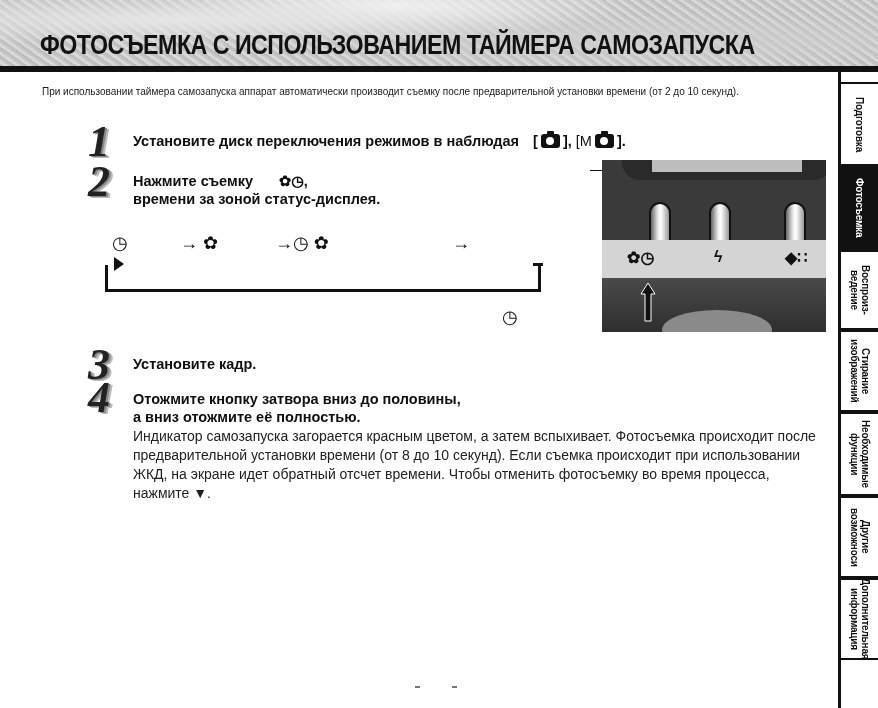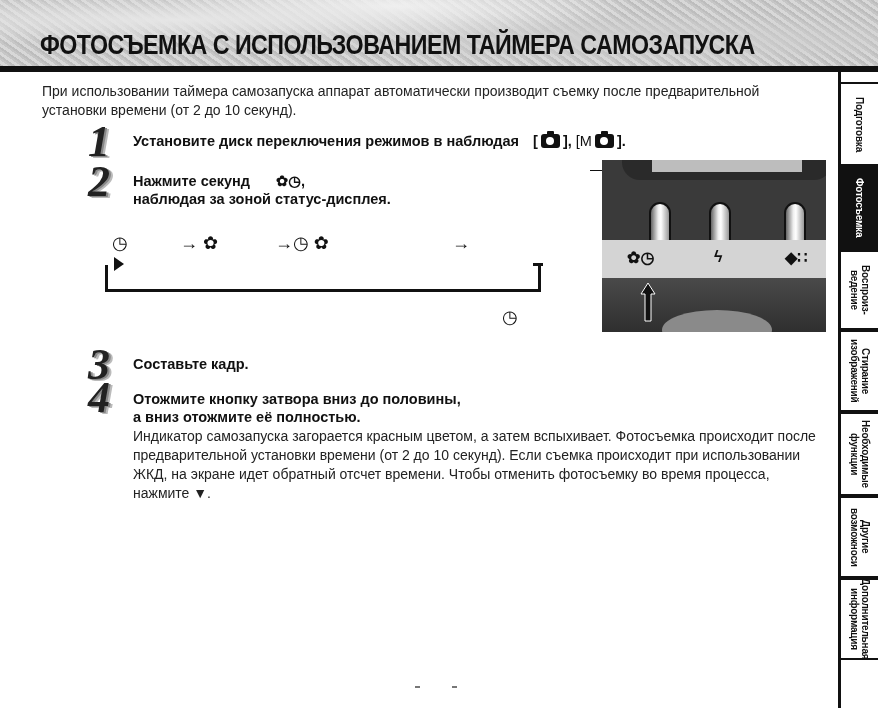--- a/index.html
+++ b/index.html
@@ -19,21 +19,21 @@
     position: absolute; left: 40px; top: 30px;
     font-family: "Liberation Sans", sans-serif; font-weight: bold;
     font-size: 27px; letter-spacing: -0.6px; color: #111;
     transform: scaleX(0.86); transform-origin: left top;
     white-space: nowrap;
   }
   .header-rule { position: absolute; left: 0; top: 66px; width: 878px; height: 6px; background: #111; }
 
   .intro {
     position: absolute; left: 42px; top: 82px; width: 770px;
-    font-size: 14px; line-height: 19px; color: #222;
+    font-size: 10px; line-height: 19px; color: #222;
   }
 
   .step-num {
     position: absolute; font-family: "Liberation Serif", serif; font-style: italic;
     font-weight: bold; font-size: 44px; line-height: 40px;
     color: #222;
     text-shadow: 2px 1px 0 #888, 4px 2px 0 #bbb;
   }
   .step-title {
     position: absolute; font-weight: bold; font-size: 14.5px; line-height: 19px; color: #111;
@@ -105,24 +105,24 @@
 
 <div class="step-num" style="left:88px; top:122px;">1</div>
 <div class="step-title" style="left:133px; top:132px;">
   <span>Установите диск переключения режимов в наблюдая</span>
   <span style="margin-left:10px;">[</span><span class="cam-icon"></span><span>],</span>
   <span style="font-weight:normal;">[M</span><span class="cam-icon"></span><span>].</span>
 </div>
 
 <div class="step-num" style="left:88px; top:162px;">2</div>
 <div class="step-title" style="left:133px; top:172px;">
-  <span>Нажмите секунд</span>
+  <span>Нажмите съемку</span>
   <span style="margin-left:22px;">✿◷,</span>
 </div>
-<div class="step-title" style="left:133px; top:190px;">наблюдая за зоной статус-дисплея.</div>
+<div class="step-title" style="left:133px; top:190px;">времени за зоной статус-дисплея.</div>
 
 <div class="cycle">
   <span class="node" style="left:22px; top:8px;">◷</span>
   <span class="node" style="left:90px; top:8px;">→ ✿</span>
   <span class="node" style="left:185px; top:8px;">→◷ ✿</span>
   <span class="node" style="left:362px; top:8px;">→</span>
   <div class="loop"></div>
   <div class="loop-tick-r"></div>
   <div class="loop-arrow"></div>
   <span class="node" style="left:412px; top:82px;">◷</span>
@@ -140,26 +140,26 @@
   <span class="strip-label" style="left:112px;">ϟ</span>
   <span class="strip-label" style="left:183px;">◆∷</span>
   <div class="lower"></div>
   <div class="bump"></div>
   <svg class="up-arrow" viewBox="0 0 16 40">
     <polygon points="8,1 15,12 11,12 11,39 5,39 5,12 1,12" fill="#111" stroke="#fff" stroke-width="1"></polygon>
   </svg>
 </div>
 
 <div class="step-num" style="left:88px; top:345px;">3</div>
-<div class="step-title" style="left:133px; top:355px;">Составьте кадр.</div>
+<div class="step-title" style="left:133px; top:355px;">Установите кадр.</div>
 
 <div class="step-num" style="left:88px; top:378px;">4</div>
 <div class="step-title" style="left:133px; top:390px;">Отожмите кнопку затвора вниз до половины,</div>
 <div class="step-title" style="left:133px; top:408px;">а вниз отожмите её полностью.</div>
-<p class="step-body" style="left:133px; top:427px; width:695px;">Индикатор самозапуска загорается красным цветом, а затем вспыхивает. Фотосъемка происходит после предварительной установки времени (от 2 до 10 секунд). Если съемка происходит при использовании ЖКД, на экране идет обратный отсчет времени. Чтобы отменить фотосъемку во время процесса, нажмите ▼.</p>
+<p class="step-body" style="left:133px; top:427px; width:695px;">Индикатор самозапуска загорается красным цветом, а затем вспыхивает. Фотосъемка происходит после предварительной установки времени (от 8 до 10 секунд). Если съемка происходит при использовании ЖКД, на экране идет обратный отсчет времени. Чтобы отменить фотосъемку во время процесса, нажмите ▼.</p>
 
 <div class="sidebar-rule"></div>
 <div class="tab" style="top:82px; height:84px;">
   <span class="label">Подготовка</span>
 </div>
 <div class="tab active" style="top:166px; height:84px;">
   <span class="label">Фотосъемка</span>
 </div>
 <div class="tab" style="top:250px; height:80px;">
   <span class="label">Воспроиз-

